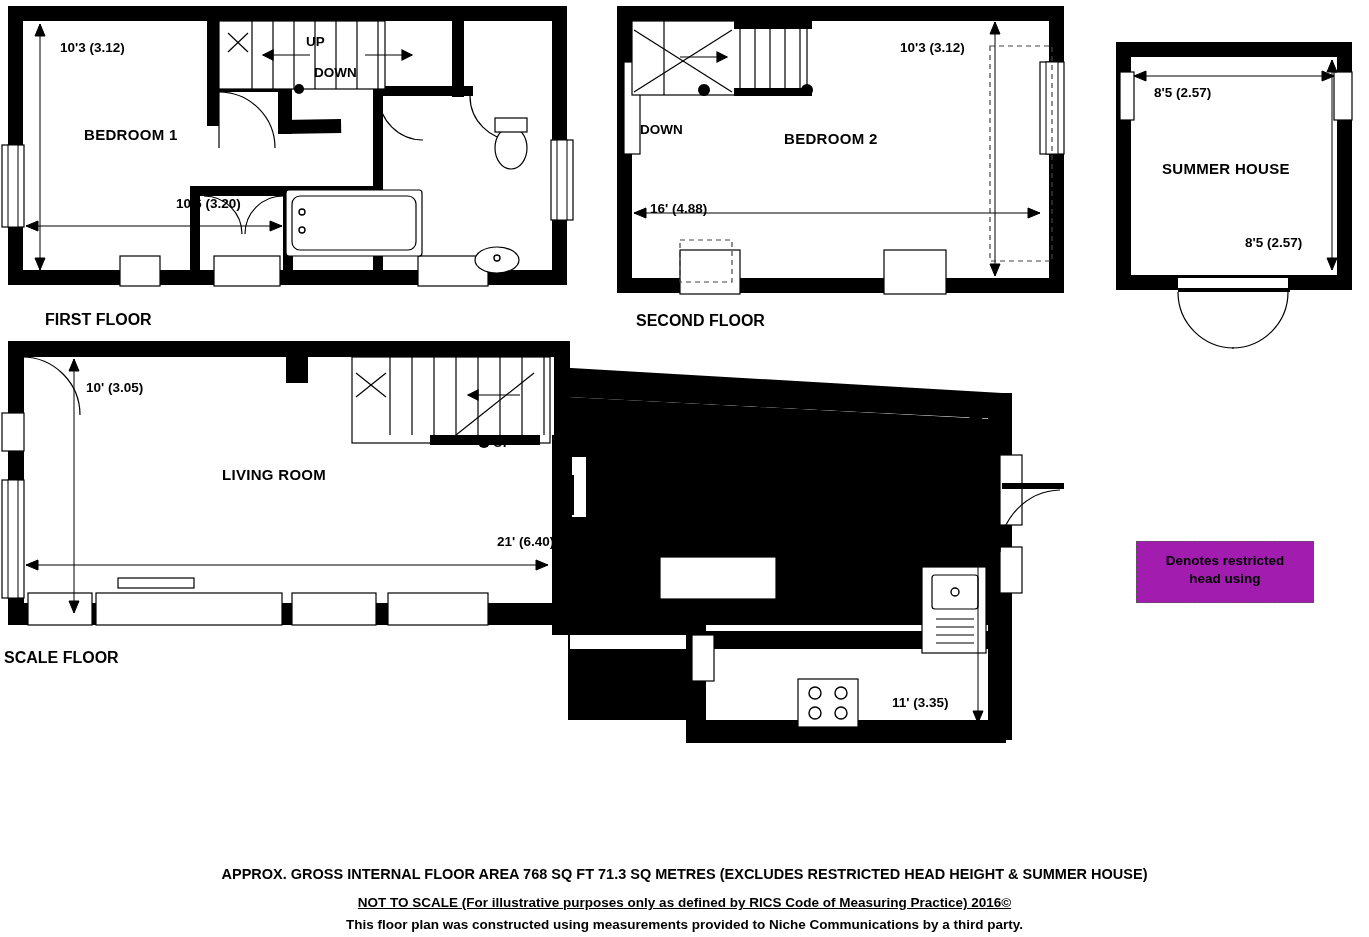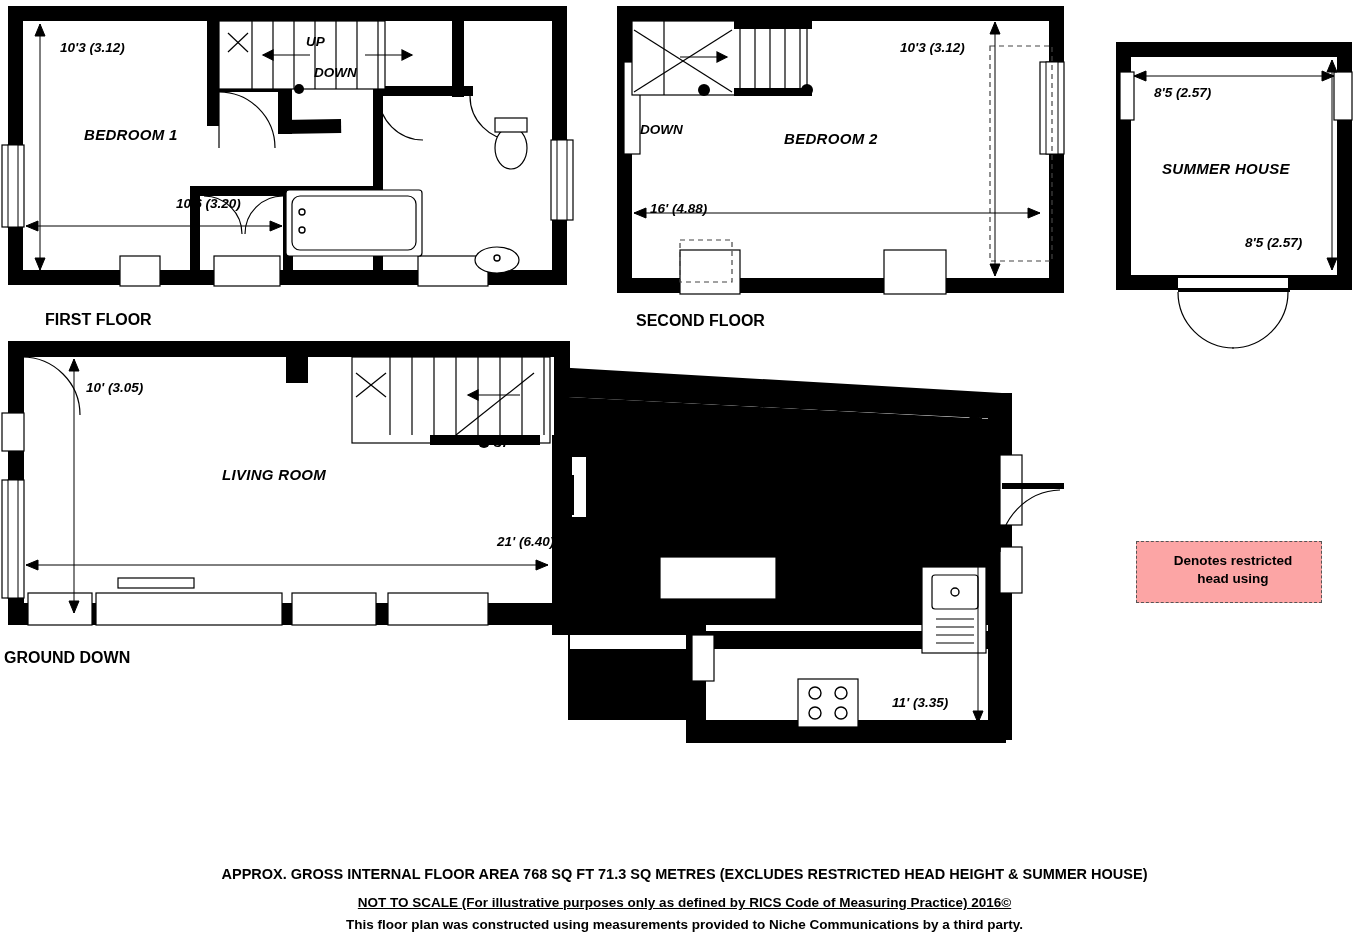--- a/index.html
+++ b/index.html
@@ -2,25 +2,25 @@
 <html><head>
 <meta charset="utf-8">
 <style>
   html,body{margin:0;padding:0;}
   body{
     width:1369px;height:937px;position:relative;overflow:hidden;
     background:#ffffff;
     font-family:"Liberation Sans", sans-serif;
     color:#000;
   }
-  .fp{position:absolute;font-style:italic;}
+  .fp{position:absolute;}
   .label{position:absolute;font-weight:bold;font-size:15px;letter-spacing:.3px;white-space:nowrap;}
   .floor-title{position:absolute;font-weight:bold;font-size:16px;white-space:nowrap;}
   .dim{position:absolute;font-weight:bold;font-size:13.5px;white-space:nowrap;}
-  .dashbox{position:absolute;border:1.5px dashed #555;background:#fca5a5;padding-left:8px;}
+  .dashbox{position:absolute;border:1.5px dashed #555;background:#a21caf;}
   .footer{position:absolute;width:100%;text-align:center;font-weight:bold;}
   svg{position:absolute;top:0;left:0;overflow:visible;}
   .thin{stroke:#000;stroke-width:1;fill:none;}
   .thinline{stroke:#000;stroke-width:1.2;fill:none;}
   .fill-black{fill:#000;}
   .wht{fill:#fff;stroke:#000;stroke-width:1.2;}
   .nofill{fill:none;stroke:#000;stroke-width:1.4;}
   .dashstroke{stroke:#444;stroke-width:1.2;fill:none;stroke-dasharray:5 4;}
 </style>
 </head>
@@ -302,21 +302,21 @@
     </g>
   </svg>
   <div class="dim" style="left:86px;top:45px;">10' (3.05)</div>
   <div class="dim" style="left:456px;top:199px;margin-left:41px;">21' (6.40)</div>
   <div class="dim" style="left:584px;top:99px;">17'5 (5.31)</div>
   <div class="dim" style="left:892px;top:360px;">11' (3.35)</div>
   <div class="label" style="left:222px;top:131px;">LIVING ROOM</div>
   <div class="label" style="left:796px;top:203px;">KITCHEN</div>
   <div class="dim" style="left:493px;top:100px;">UP</div>
 </div>
-<div class="floor-title" style="left:4px;top:649px;">GROUND DOWN</div>
+<div class="floor-title" style="left:4px;top:649px;">SCALE FLOOR</div>
 
 <div class="dashbox" style="left:1136px;top:541px;width:176px;height:60px;">
   <div style="text-align:center;font-weight:bold;font-size:13.5px;line-height:18px;padding-top:10px;">
     <div>Denotes restricted</div>
     <div>head using</div>
   </div>
 </div>
 
 <div class="footer" style="top:866px;font-size:14.5px;">APPROX. GROSS INTERNAL FLOOR AREA 768 SQ FT 71.3 SQ METRES (EXCLUDES RESTRICTED HEAD HEIGHT &amp; SUMMER HOUSE)</div>
 <div class="footer" style="top:895px;font-size:13.5px;text-decoration:underline;">NOT TO SCALE (For illustrative purposes only as defined by RICS Code of Measuring Practice) 2016©</div>

